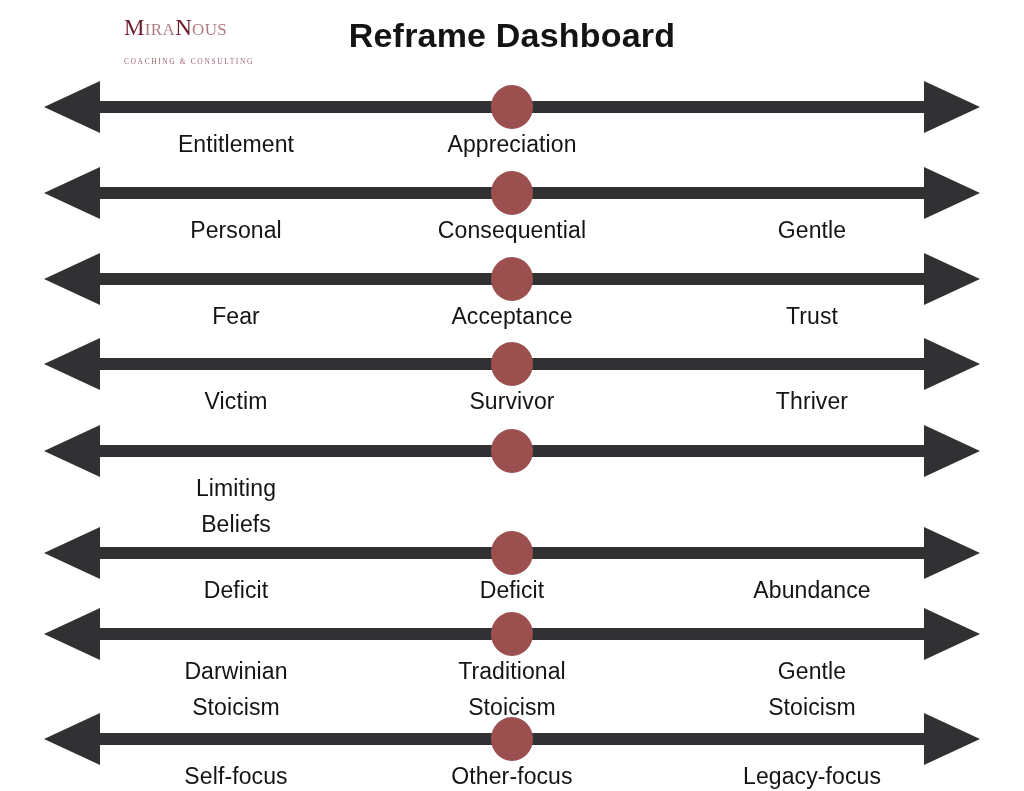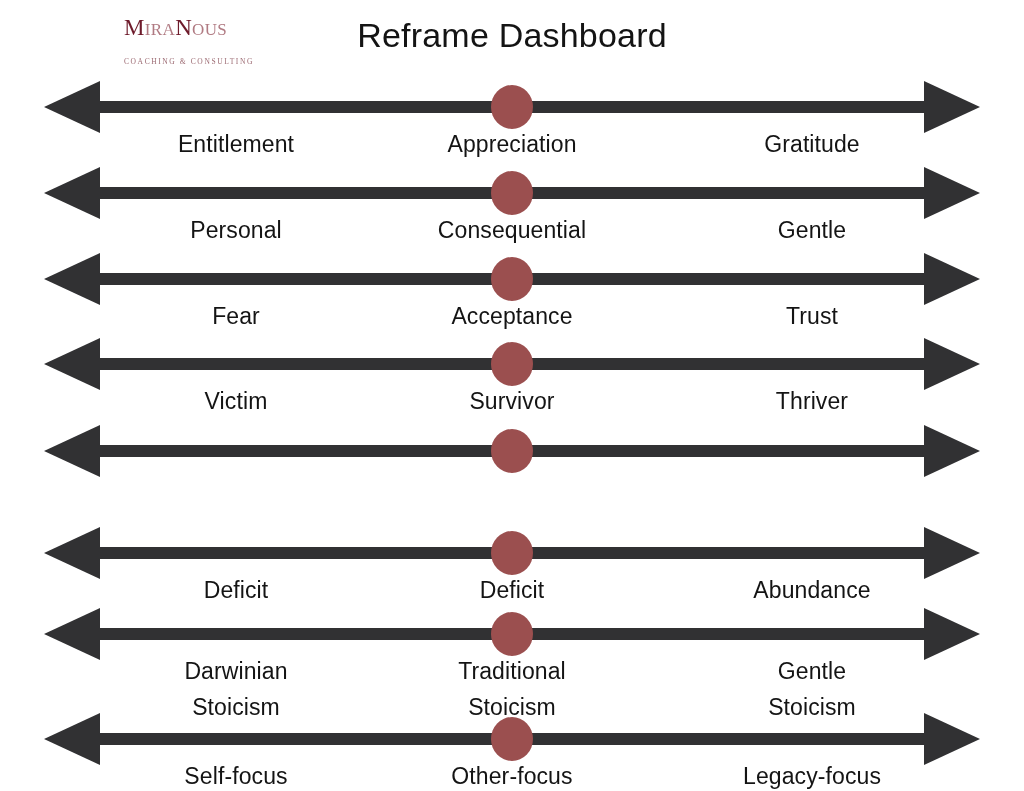--- a/index.html
+++ b/index.html
@@ -63,21 +63,21 @@
     white-space: nowrap;
   }
 
   #page-title {
     position: absolute;
     left: 0;
     top: 16px;
     width: 1024px;
     text-align: center;
     font-size: 34px;
-    font-weight: 400;
+    font-weight: 700;
     letter-spacing: .2px;
     color: #141414;
   }
 
   
   #rows {
     position: absolute;
     top: 62px;
     left: 0;
     width: 1024px;
@@ -153,21 +153,20 @@
     <div class="spectrum-row" style="top: 18px;">
       <svg class="arrow" viewBox="0 0 936 54" preserveAspectRatio="none">
         <rect x="52" y="21" width="832" height="12" fill="#313133"></rect>
         <polygon points="0,27 56,1 56,53" fill="#313133"></polygon>
         <polygon points="936,27 880,1 880,53" fill="#313133"></polygon>
       </svg>
       <div class="marker" style="background: rgb(155, 79, 79);"></div>
       <div class="labels">
         <div class="label left">Entitlement</div>
         <div class="label center">Appreciation</div>
-        <div class="label right">Gratitude</div>
       </div>
     </div>
     <div class="spectrum-row" style="top: 104px;">
       <svg class="arrow" viewBox="0 0 936 54" preserveAspectRatio="none">
         <rect x="52" y="21" width="832" height="12" fill="#313133"></rect>
         <polygon points="0,27 56,1 56,53" fill="#313133"></polygon>
         <polygon points="936,27 880,1 880,53" fill="#313133"></polygon>
       </svg>
       <div class="marker" style="background: rgb(155, 79, 79);"></div>
       <div class="labels">
@@ -203,20 +202,22 @@
       </div>
     </div>
     <div class="spectrum-row" style="top: 362px;">
       <svg class="arrow" viewBox="0 0 936 54" preserveAspectRatio="none">
         <rect x="52" y="21" width="832" height="12" fill="#313133"></rect>
         <polygon points="0,27 56,1 56,53" fill="#313133"></polygon>
         <polygon points="936,27 880,1 880,53" fill="#313133"></polygon>
       </svg>
       <div class="marker" style="background: rgb(155, 79, 79);"></div>
       <div class="labels">
+        <div class="label left">Limiting
+Beliefs</div>
       </div>
     </div>
     <div class="spectrum-row" style="top: 464px;">
       <svg class="arrow" viewBox="0 0 936 54" preserveAspectRatio="none">
         <rect x="52" y="21" width="832" height="12" fill="#313133"></rect>
         <polygon points="0,27 56,1 56,53" fill="#313133"></polygon>
         <polygon points="936,27 880,1 880,53" fill="#313133"></polygon>
       </svg>
       <div class="marker" style="background: rgb(155, 79, 79);"></div>
       <div class="labels">

